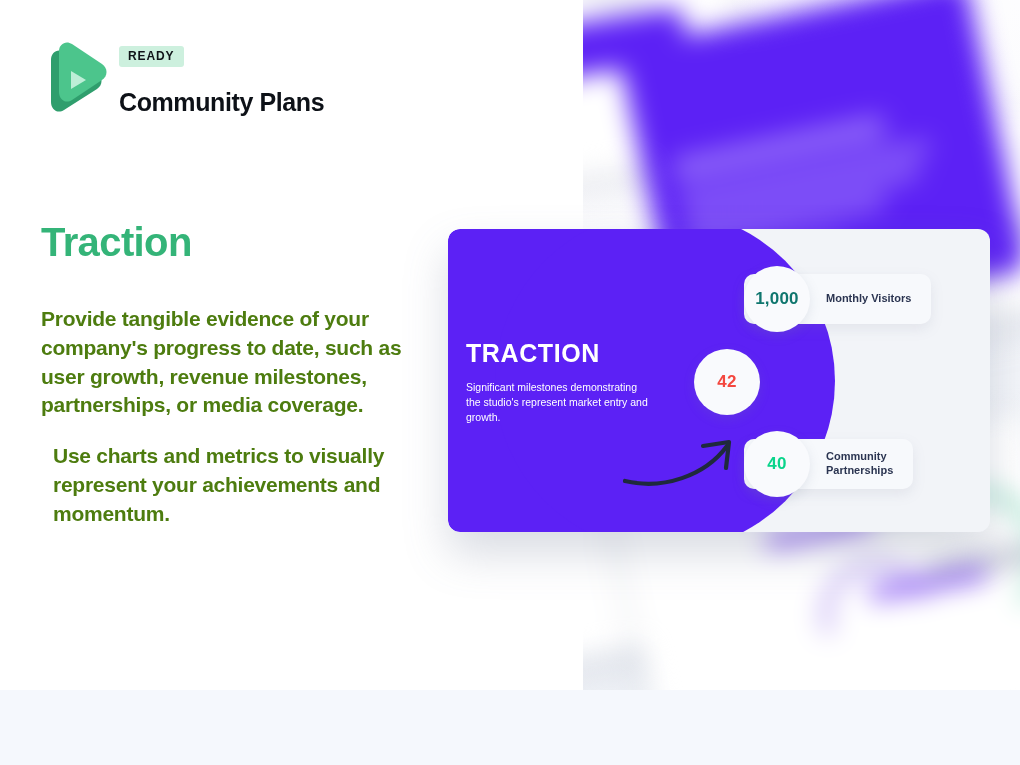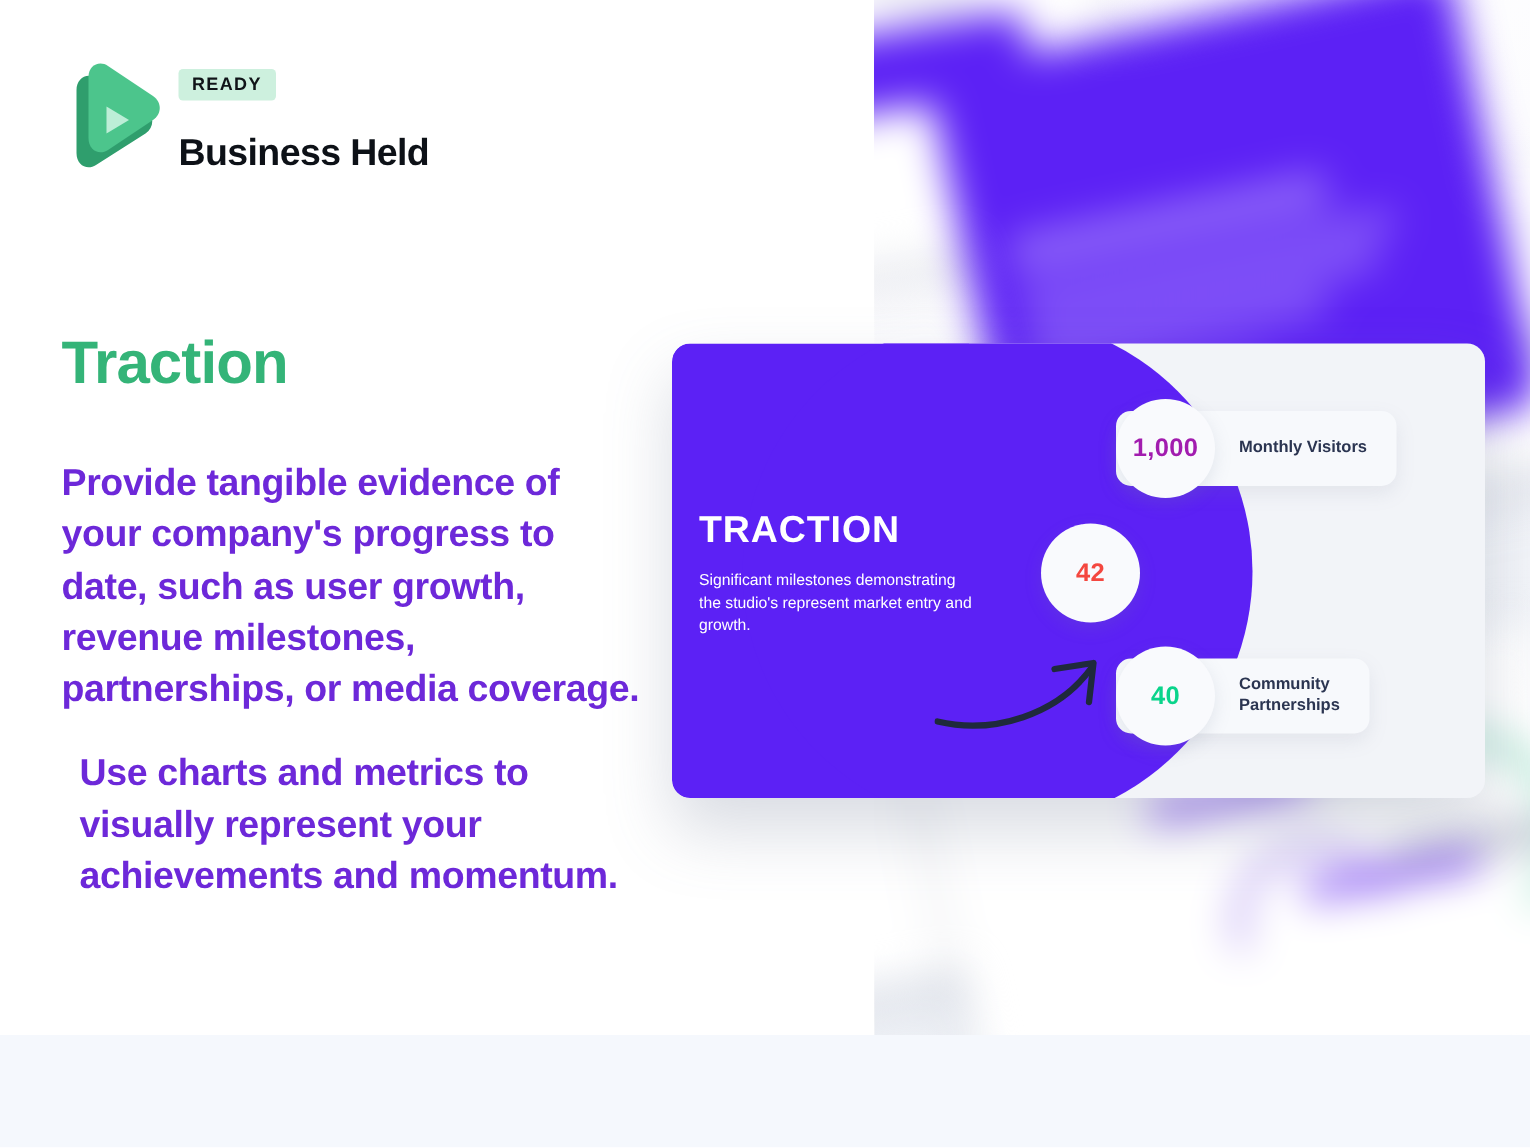--- a/index.html
+++ b/index.html
@@ -118,21 +118,21 @@
     padding: 3px 9px 4px; border-radius: 3px; margin-bottom: 21px;
   }
   .brand-name { font-size: 25px; font-weight: 700; color: #0d1117; letter-spacing: -.4px; }
 
   .page-title {
     position: absolute; left: 41px; top: 220px;
     font-size: 40px; font-weight: 700; color: #34b478; letter-spacing: -.6px;
   }
   .body-copy { position: absolute; left: 41px; top: 305px; width: 390px; }
   .body-copy p {
-    font-size: 25px; font-weight: 700; color: #6d28d9;
+    font-size: 21px; font-weight: 700; color: #4d7c0f;
     line-height: 1.37; letter-spacing: -.25px;
   }
   .body-copy p + p { margin-top: 22px; margin-left: 12px; }
 </style>
 </head>
 <body>
 
 <div id="stage">
 
   <div class="deck-backdrop">
@@ -187,21 +187,21 @@
       <svg width="130" height="70" viewBox="0 0 130 70" fill="none">
         <path d="M2 57 C40 66 82 52 104 22" stroke="#1f2a3c" stroke-width="4.2" stroke-linecap="round" fill="none"></path>
         <path d="M80 22 L106 18 L103 44" stroke="#1f2a3c" stroke-width="4.2" stroke-linecap="round" stroke-linejoin="round" fill="none"></path>
       </svg>
     </div>
 
     <div class="metrics">
 
       <div class="metric-row r1">
         <div class="metric-circle">
-          <span class="metric-value" style="color:#a21caf">1,000</span>
+          <span class="metric-value" style="color:#0f766e">1,000</span>
         </div>
         <div class="metric-pill">
           <span class="metric-label">Monthly Visitors</span>
         </div>
       </div>
 
       <div class="metric-row r2">
         <div class="metric-circle">
           <span class="metric-value" style="color:#f4473f">42</span>
         </div>
@@ -223,21 +223,21 @@
   <div class="logo-block">
     <div class="logo-mark">
       <svg width="66" height="78" viewBox="0 0 66 78" fill="none">
         <path d="M10 20 C10 12 17 8 23 12 L56 33 C62 37 62 45 56 49 L23 70 C17 74 10 70 10 62 Z" fill="#2f9e6d"></path>
         <path d="M18 11 C18 4 25 0 31 4 L61 24 C67 28 67 36 61 40 L31 60 C25 64 18 60 18 52 Z" fill="#4cc58c"></path>
         <path d="M30 31 L45 40 L30 49 Z" fill="#bdeed7"></path>
       </svg>
     </div>
     <div class="logo-text">
       <div class="ready-badge">READY</div>
-      <div class="brand-name">Business Held</div>
+      <div class="brand-name">Community Plans</div>
     </div>
   </div>
 
   <div class="page-title">Traction</div>
 
   <div class="body-copy">
     <p>Provide tangible evidence of your company's progress to date, such as user growth, revenue milestones, partnerships, or media coverage.</p>
     <p>Use charts and metrics to visually represent your achievements and momentum.</p>
   </div>
 

